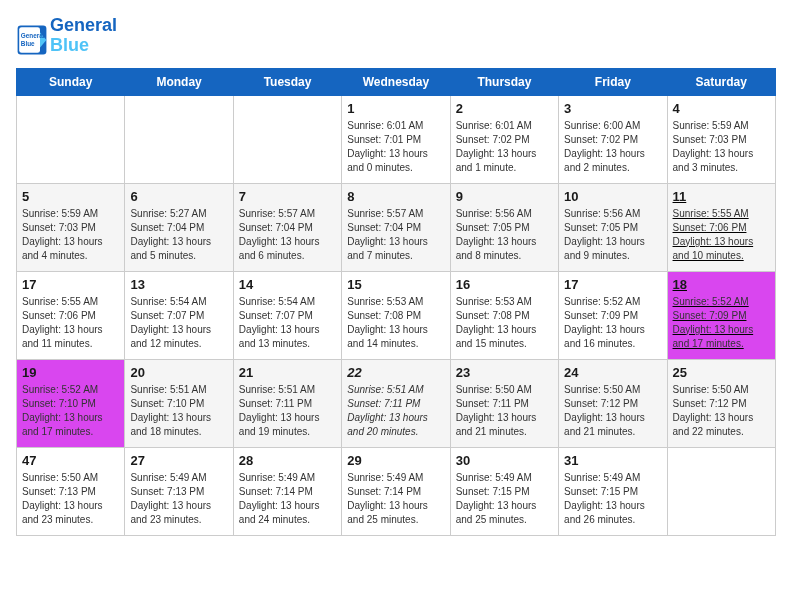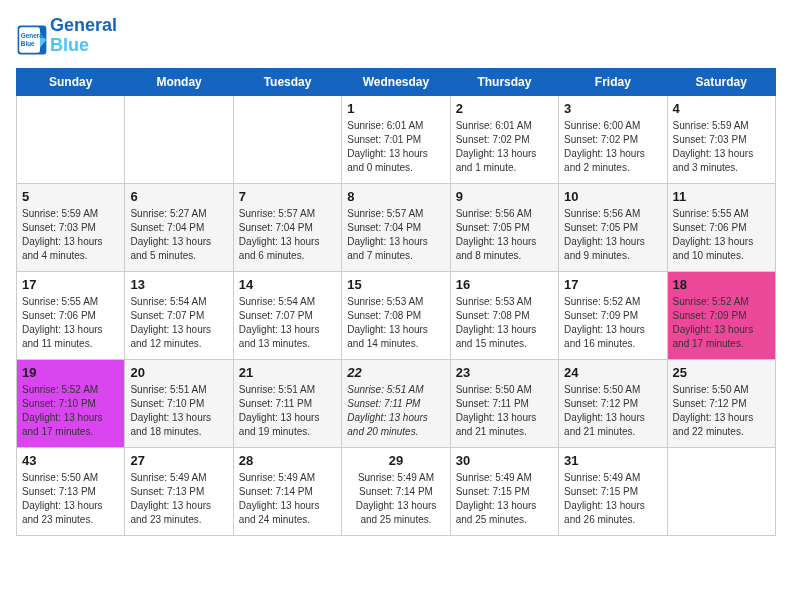--- a/index.html
+++ b/index.html
@@ -193,21 +193,21 @@
 Daylight: 13 hours
 and 8 minutes.</div>
         </td>
         <td style="background: rgb(245, 245, 245);">
           <div class="day-num">10</div>
           <div class="day-detail" style="white-space: pre-line;">Sunrise: 5:56 AM
 Sunset: 7:05 PM
 Daylight: 13 hours
 and 9 minutes.</div>
         </td>
-        <td style="background: rgb(245, 245, 245);">
+        <td style="background: rgb(245, 245, 245); text-decoration: underline;">
           <div class="day-num">11</div>
           <div class="day-detail" style="white-space: pre-line;">Sunrise: 5:55 AM
 Sunset: 7:06 PM
 Daylight: 13 hours
 and 10 minutes.</div>
         </td>
       </tr>
       <tr>
         <td style="background: rgb(255, 255, 255);">
           <div class="day-num">17</div>
@@ -244,21 +244,21 @@
 Daylight: 13 hours
 and 15 minutes.</div>
         </td>
         <td style="background: rgb(255, 255, 255);">
           <div class="day-num">17</div>
           <div class="day-detail" style="white-space: pre-line;">Sunrise: 5:52 AM
 Sunset: 7:09 PM
 Daylight: 13 hours
 and 16 minutes.</div>
         </td>
-        <td style="background: #ec4899;">
+        <td style="background: #d946ef; text-decoration: underline;">
           <div class="day-num">18</div>
           <div class="day-detail" style="white-space: pre-line;">Sunrise: 5:52 AM
 Sunset: 7:09 PM
 Daylight: 13 hours
 and 17 minutes.</div>
         </td>
       </tr>
       <tr>
         <td style="background: #d946ef;">
           <div class="day-num">19</div>
@@ -305,41 +305,41 @@
         <td style="background: rgb(245, 245, 245);">
           <div class="day-num">25</div>
           <div class="day-detail" style="white-space: pre-line;">Sunrise: 5:50 AM
 Sunset: 7:12 PM
 Daylight: 13 hours
 and 22 minutes.</div>
         </td>
       </tr>
       <tr>
         <td style="background: rgb(255, 255, 255);">
-          <div class="day-num">43</div>
+          <div class="day-num">47</div>
           <div class="day-detail" style="white-space: pre-line;">Sunrise: 5:50 AM
 Sunset: 7:13 PM
 Daylight: 13 hours
 and 23 minutes.</div>
         </td>
         <td style="background: rgb(255, 255, 255); margin-left: 18px;">
           <div class="day-num">27</div>
           <div class="day-detail" style="white-space: pre-line;">Sunrise: 5:49 AM
 Sunset: 7:13 PM
 Daylight: 13 hours
 and 23 minutes.</div>
         </td>
         <td style="background: rgb(255, 255, 255);">
           <div class="day-num">28</div>
           <div class="day-detail" style="white-space: pre-line;">Sunrise: 5:49 AM
 Sunset: 7:14 PM
 Daylight: 13 hours
 and 24 minutes.</div>
         </td>
-        <td style="background: rgb(255, 255, 255); text-align: center;">
+        <td style="background: rgb(255, 255, 255);">
           <div class="day-num">29</div>
           <div class="day-detail" style="white-space: pre-line;">Sunrise: 5:49 AM
 Sunset: 7:14 PM
 Daylight: 13 hours
 and 25 minutes.</div>
         </td>
         <td style="background: rgb(255, 255, 255);">
           <div class="day-num">30</div>
           <div class="day-detail" style="white-space: pre-line;">Sunrise: 5:49 AM
 Sunset: 7:15 PM

